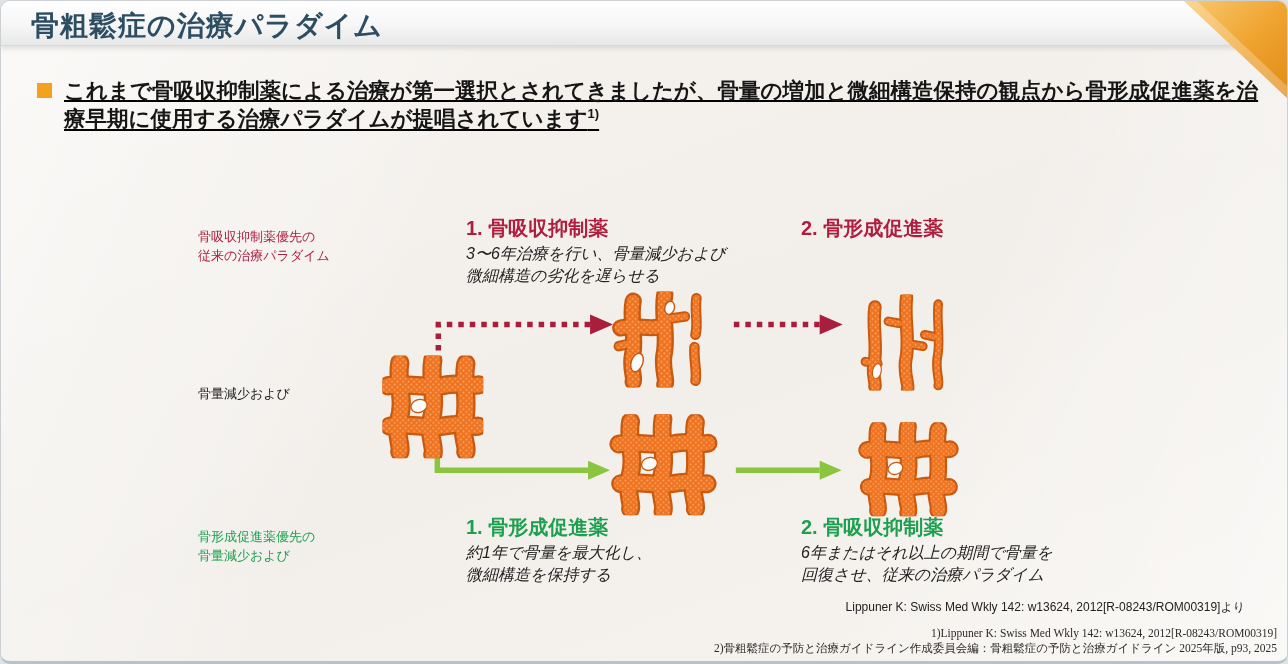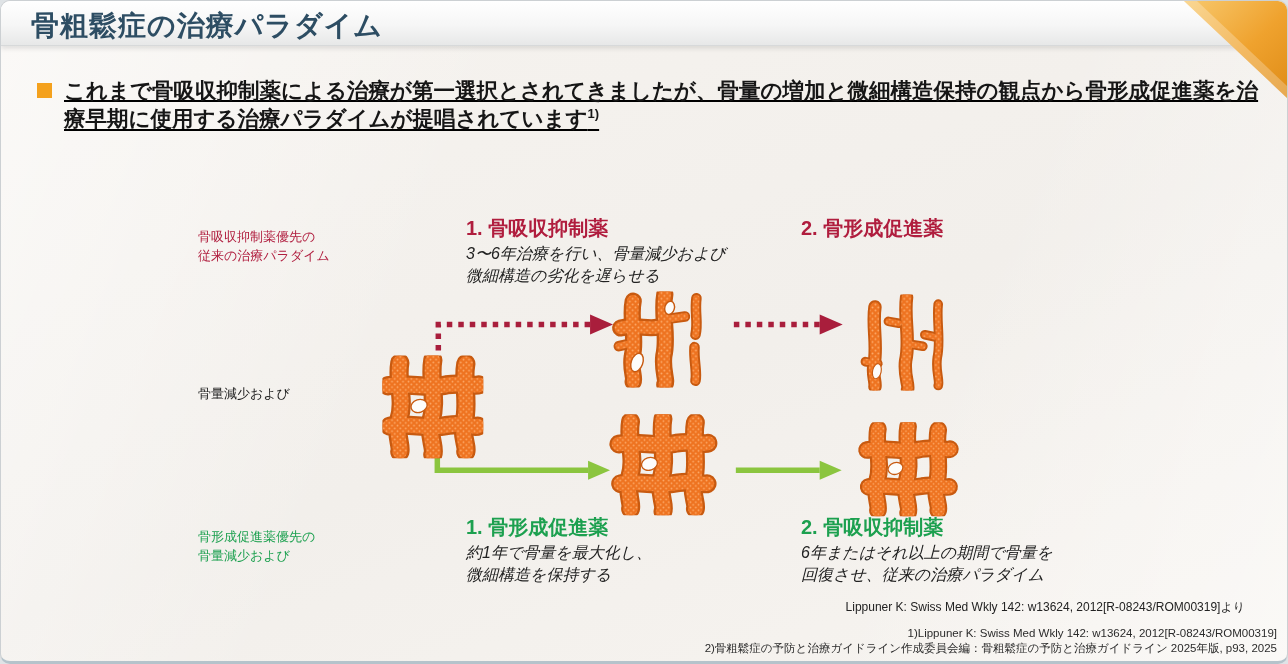--- a/index.html
+++ b/index.html
@@ -54,21 +54,21 @@
   .step p  { font-size: 16px; color: #222; line-height: 1.35; white-space: pre-line; font-weight: normal; font-style: italic; }
 
   .canvas { position: absolute; inset: 0; pointer-events: none; }
 
   
   .source {
     position: absolute; right: 42px; top: 598px;
     font-size: 12px; color: #222;
   }
   .refs { position: absolute; right: 10px; bottom: 6px; text-align: right; }
-  .refs div { font-size: 11.5px; color: #2b2b2b; line-height: 1.25; }
+  .refs div { font-size: 11.5px; color: #2b2b2b; line-height: 1.25; font-family: Liberation Serif, serif; }
 </style>
 </head>
 <body>
 
 <div class="slide">
 
   <div class="header">
     <div class="title">骨粗鬆症の治療パラダイム</div>
   </div>
   <svg class="ribbon" viewBox="0 0 110 100">

